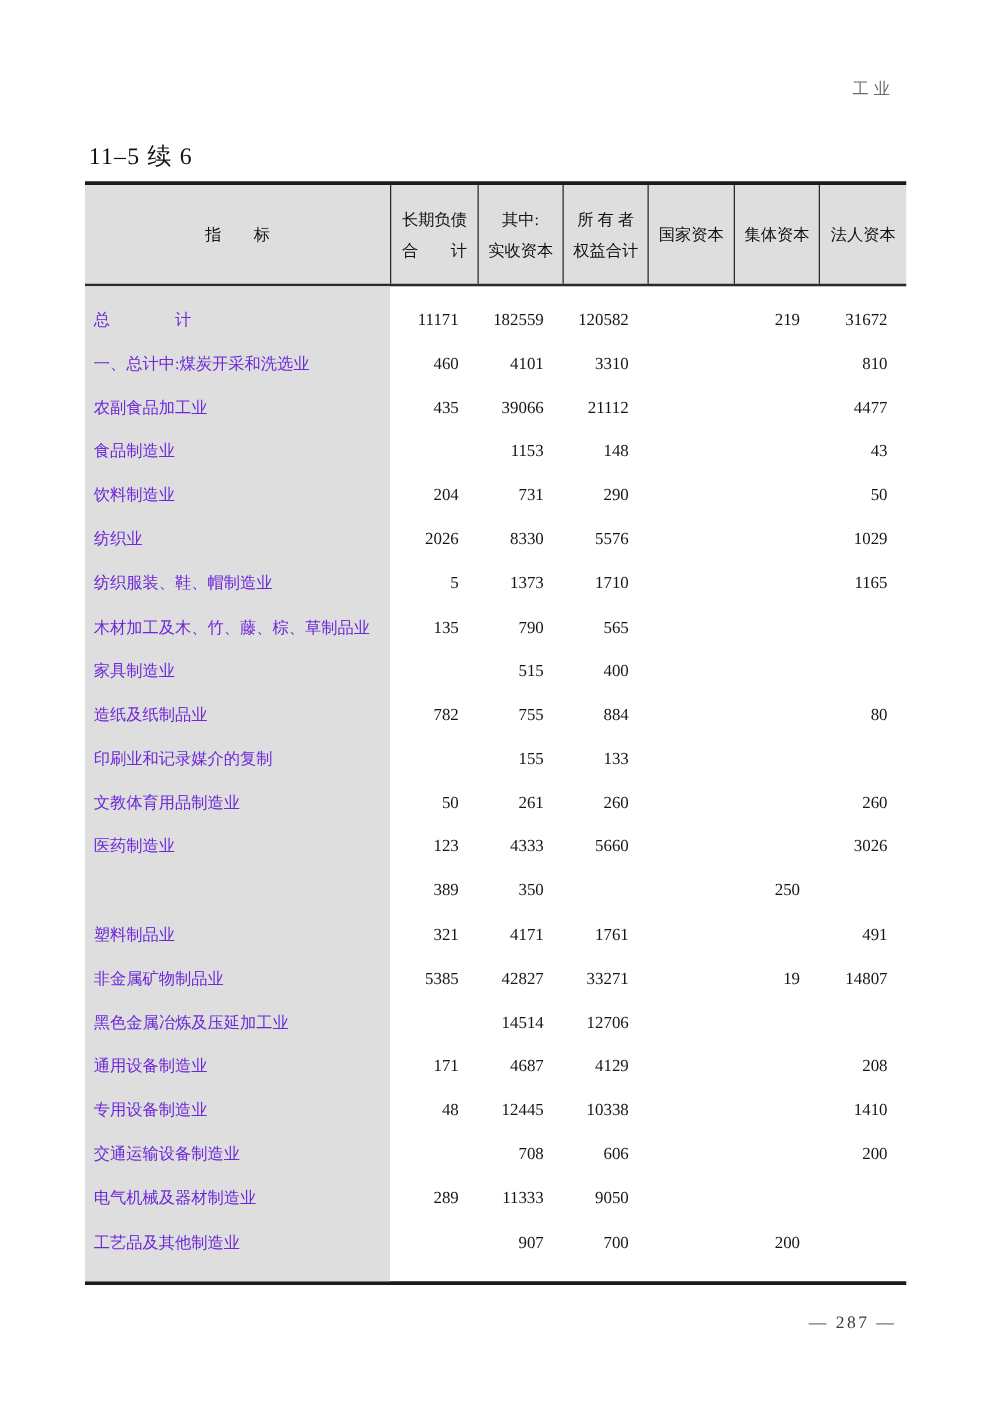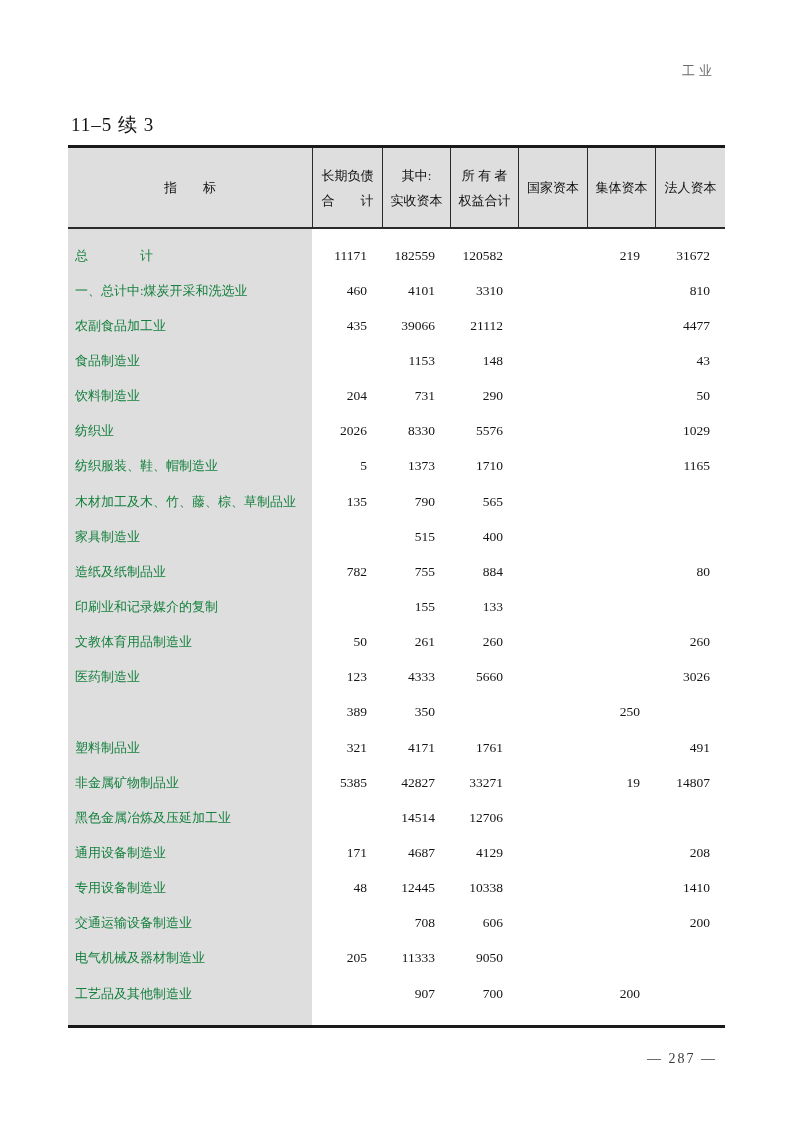--- a/index.html
+++ b/index.html
@@ -49,42 +49,42 @@
     display:flex; flex-direction:column;
     padding:9px 0 14px 0;
   }
   .tbody::before {
     content:""; position:absolute; left:0; top:0;
     width:244px; height:100%; background:#dedede;
   }
   .trow { flex:1; align-items:center; position:relative; }
   .cell { position:relative; }
   .cell.label {
-    font-size:13px; padding-left:7px; color:#15803d;
+    font-size:13px; padding-left:7px; color:#6d28d9;
     white-space:nowrap;
   }
   .cell.label.indent { }
   .cell.num {
     text-align:right; padding-right:15px;
     font-size:13.5px; color:#151515;
     font-family:"Liberation Serif","DejaVu Serif",serif;
   }
   .page-number {
     position:absolute; top:1051px; right:76px;
     font-size:14px; letter-spacing:2px; color:#3a3a3a;
   }
 </style>
 </head>
 <body>
 
 <div class="page">
 
   <div class="corner-label">工业</div>
 
-  <div class="doc-title">11–5 续 3</div>
+  <div class="doc-title">11–5 续 6</div>
 
   <div class="stat-table">
     <div class="thead grid-cols">
       <div class="hcell">
         <span>指　　标</span>
       </div>
       <div class="hcell">
         <span>长期负债</span>
         <span>合　　计</span>
       </div>
@@ -304,21 +304,21 @@
     <div class="cell num"></div>
     <div class="cell num">708</div>
     <div class="cell num">606</div>
     <div class="cell num"></div>
     <div class="cell num"></div>
     <div class="cell num">200</div>
   </div>
 
   <div class="trow grid-cols">
     <div class="cell label indent">电气机械及器材制造业</div>
-    <div class="cell num">205</div>
+    <div class="cell num">289</div>
     <div class="cell num">11333</div>
     <div class="cell num">9050</div>
     <div class="cell num"></div>
     <div class="cell num"></div>
     <div class="cell num"></div>
   </div>
 
   <div class="trow grid-cols">
     <div class="cell label indent">工艺品及其他制造业</div>
     <div class="cell num"></div>

